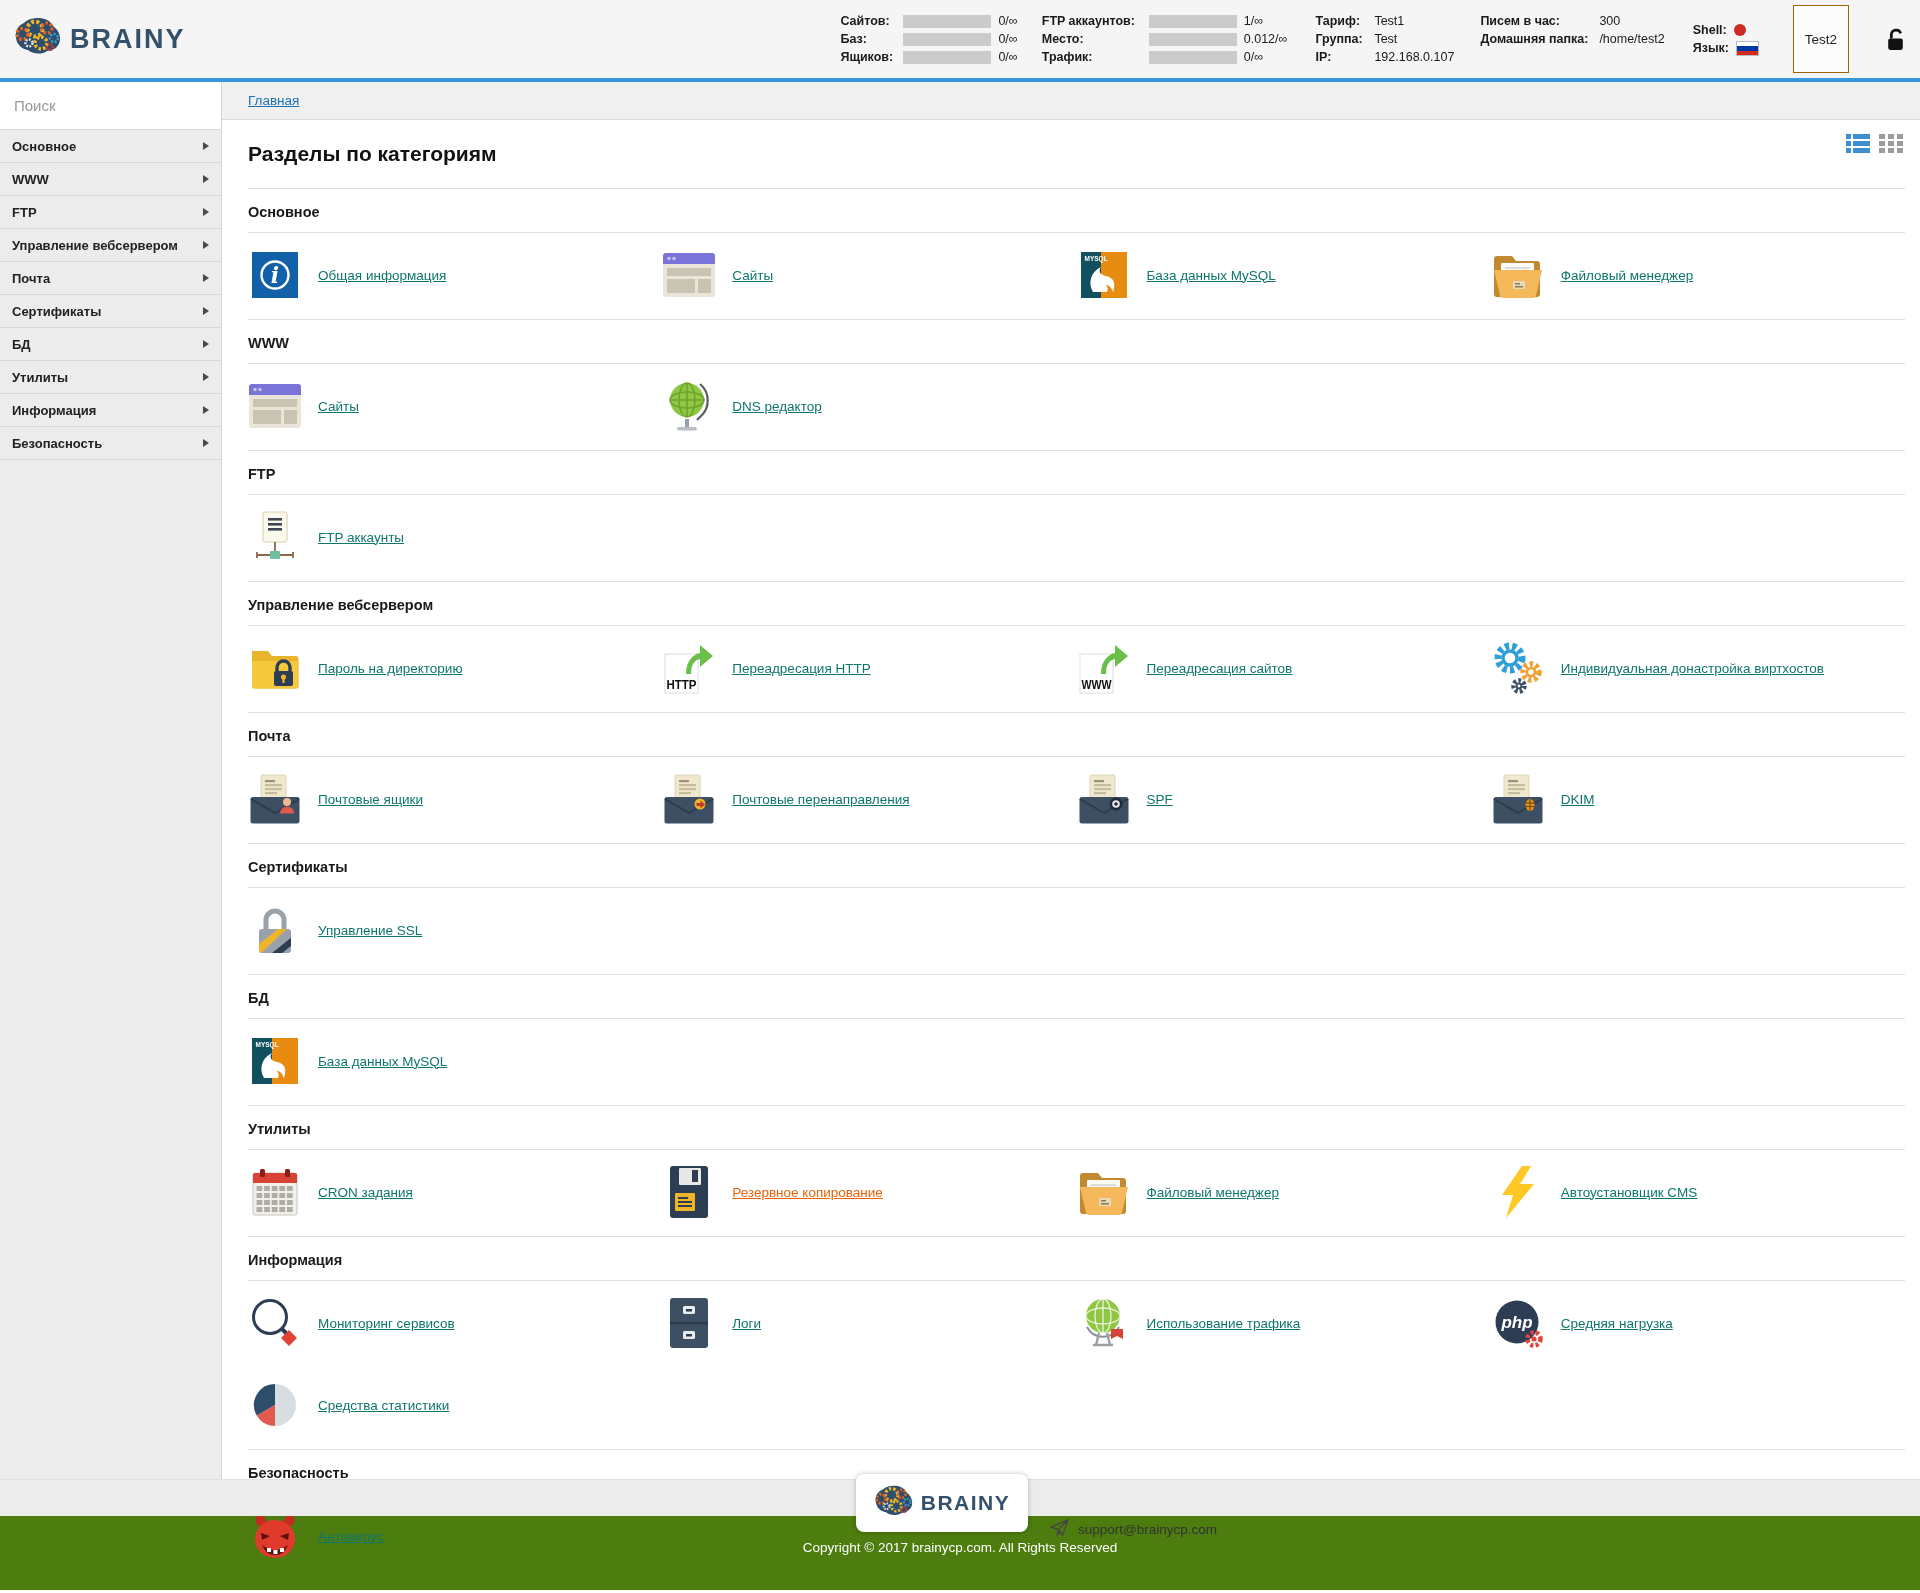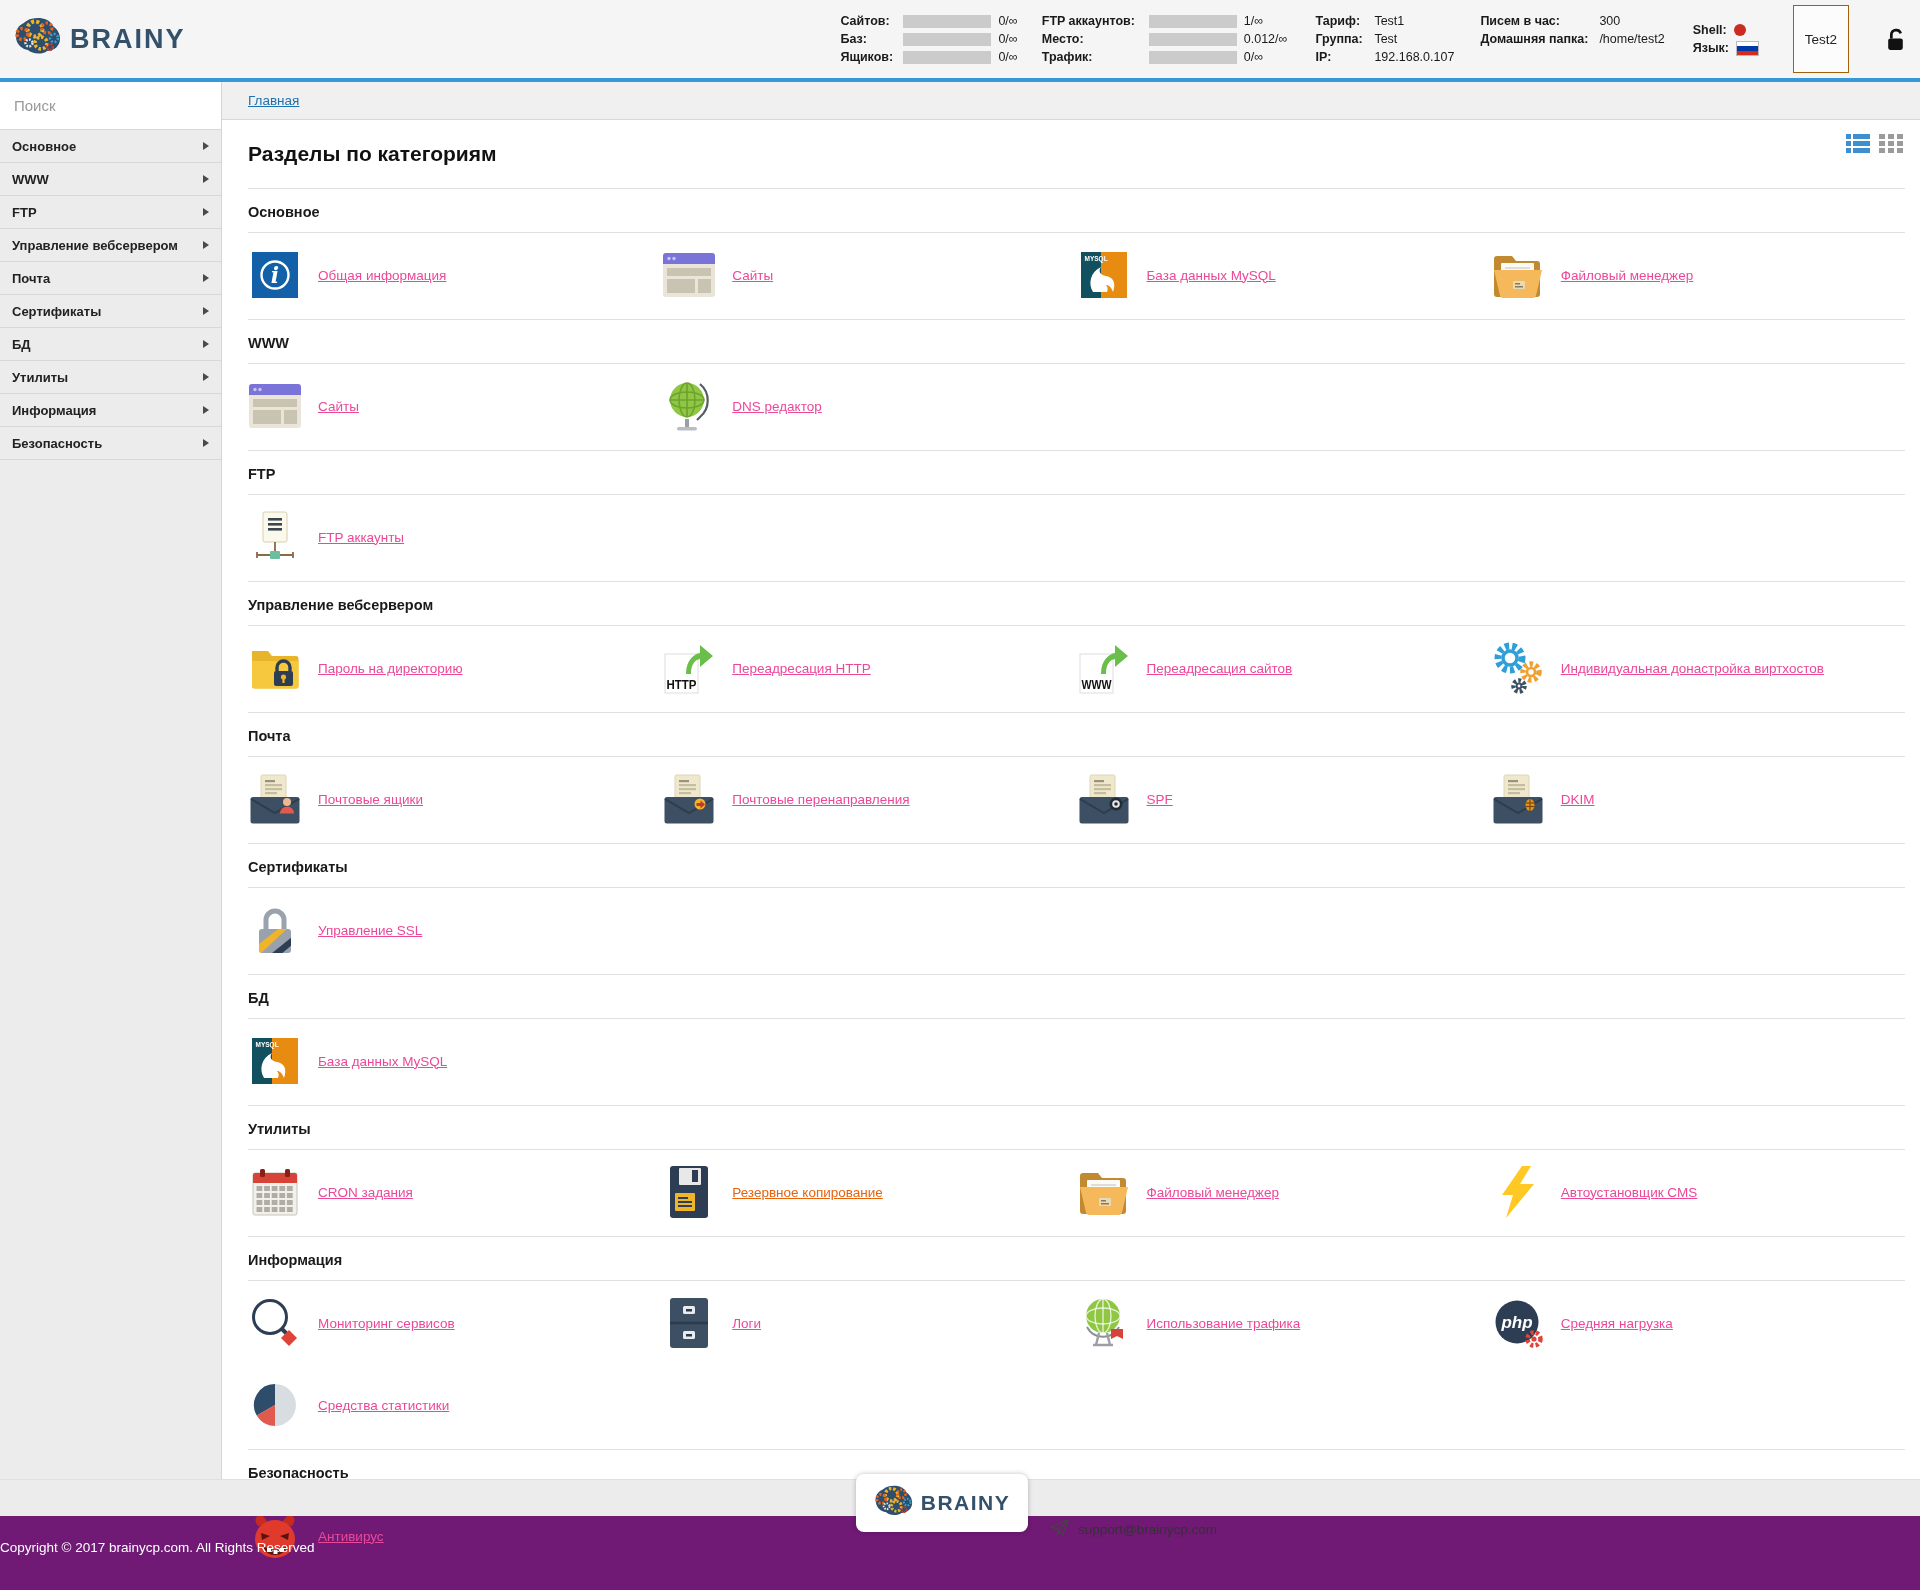--- a/index.html
+++ b/index.html
@@ -39,30 +39,30 @@
   .title-row{position:relative;padding:22px 0 0;border-bottom:1px solid #e0e0e0;}
   .title-row h1{margin:0 0 22px;font-size:21px;font-weight:bold;color:#111;}
   .views{position:absolute;right:2px;top:14px;display:flex;gap:9px;align-items:center;}
   .views span{cursor:pointer;display:flex;}
 
   .sec-title{font-size:14.5px;font-weight:bold;padding:15px 0 12px;border-bottom:1px solid #e0e0e0;margin:0;color:#1a1a1a;}
   .sec-grid{display:grid;grid-template-columns:repeat(4,1fr);row-gap:26px;padding:14px 0 16px;border-bottom:1px solid #e0e0e0;}
   .sec:last-child .sec-grid{border-bottom:none;}
   .cat-item{display:flex;align-items:center;gap:16px;min-height:56px;}
   .cat-icon{width:54px;flex:0 0 54px;display:flex;align-items:center;justify-content:center;}
-  .cat-label{color:#ec4899;text-decoration:underline;font-size:13.5px;cursor:pointer;}
+  .cat-label{color:#0f766e;text-decoration:underline;font-size:13.5px;cursor:pointer;}
   .cat-label.plain{color:#333;text-decoration:none;cursor:default;}
   .cat-label.orange{color:#e8630c;}
 
   
   .footer-gray{height:36px;background:#ececec;border-top:1px solid #e0e0e0;position:relative;}
   .brand-card{position:absolute;left:856px;top:-6px;width:172px;height:58px;background:#fff;border-radius:8px;box-shadow:0 0 5px rgba(0,0,0,.25);display:flex;align-items:center;justify-content:center;gap:7px;font-size:21px;font-weight:bold;color:#33516b;letter-spacing:1.5px;z-index:2;}
   .support{position:absolute;left:1050px;top:0;height:36px;display:flex;align-items:center;gap:8px;font-size:13.5px;margin-top:31px;}
   .support a{color:#333;text-decoration:none;}
-  .footer-blue{height:74px;background:#701a75;color:#fff;font-size:13.5px;padding-top:24px;box-sizing:border-box;}
+  .footer-blue{height:74px;background:#4d7c0f;color:#fff;text-align:center;font-size:13.5px;padding-top:24px;box-sizing:border-box;}
 </style>
 </head>
 <body>
 
 <div class="page">
 
   <header>
     <div class="logo">
       <span id="hdr-logo"><svg width="48" height="40" viewBox="0 0 48 40">
             <path d="M24 2 C14 2 12 6 8 8 C3 11 1 16 2 22 C3 29 8 33 14 34 C18 38 28 39 33 35 C40 35 46 30 46 23 C46 17 43 13 39 10 C36 4 30 2 24 2 z" fill="#2e4e6e"></path>

